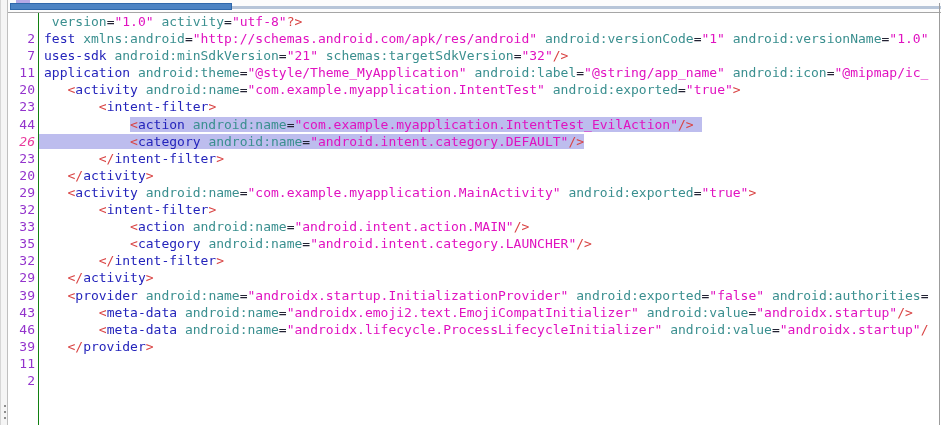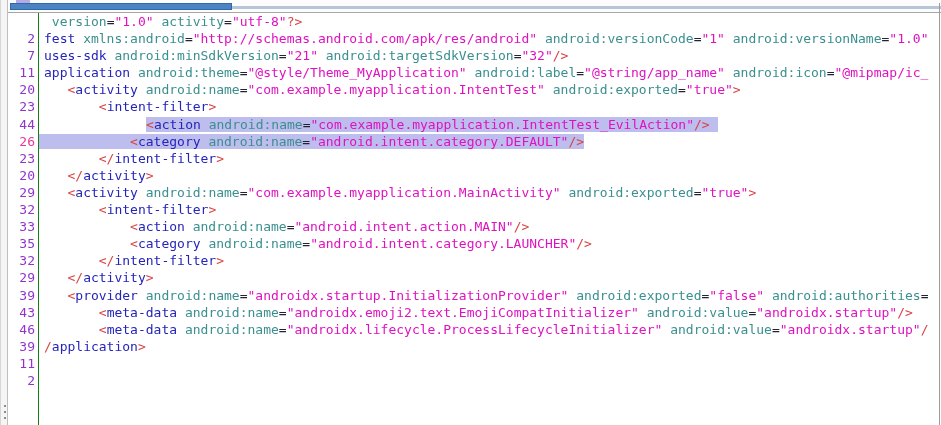--- a/index.html
+++ b/index.html
@@ -13,30 +13,30 @@
   .topbar{position:absolute;left:8px;top:0;width:933px;height:13px;background:#fcfcfc;
           border-bottom:1px solid #a6a6a6;box-sizing:border-box;}
   .tab-stub{position:absolute;left:8px;top:0;width:14px;height:4px;background:#b5a9e6;}
   .htrack{position:absolute;left:216px;top:6px;width:717px;height:3px;background:#b7c5d8;}
   .hthumb{position:absolute;left:2px;top:3px;width:222px;height:7px;background:#4c83c3;
           border:1px solid #2f68ab;box-sizing:border-box;}
   
   .editor{position:absolute;left:8px;top:13px;width:932px;height:412px;background:#fff;overflow:hidden;}
   .gutter{position:absolute;left:0;top:0;width:27px;text-align:right;font-size:13px;}
   .num{height:17.1px;line-height:17.1px;color:var(--num);white-space:pre;}
-  .num.active{color:var(--numActive);}
+  .num.active{color:var(--numActive);font-style:italic;}
   .gutter-line{position:absolute;left:30px;top:0;width:1px;height:412px;background:var(--gline);}
   .code-area{position:absolute;left:36px;top:0;right:0;font-size:13px;}
   .cl{height:17.1px;line-height:17.1px;white-space:pre;}
   .t{color:var(--tag);font-weight:normal;}
   .b{color:var(--bracket);}
   .a{color:var(--attr);}
   .v{color:var(--value);}
   .p{color:#222233;}
-  .sel{background:var(--sel);margin-left:16px;}
+  .sel{background:var(--sel);}
   .sel-tail{padding-right:8px;}
   .sel-lead{margin-left:-5px;padding-left:5px;}
   .right-border{position:absolute;left:939px;top:3px;width:1px;height:422px;background:#9c9c9c;}
 </style>
 </head>
 <body>
 
 <div class="screen">
 
   <div class="sash">
@@ -73,35 +73,35 @@
         <div class="num">43</div>
         <div class="num">46</div>
         <div class="num">39</div>
         <div class="num">11</div>
         <div class="num">2</div>
       </div>
     <div class="gutter-line"></div>
     <div class="code-area">
         <div class="cl"><span> </span><span class="a">version</span><span class="p">=</span><span class="v">"1.0"</span><span class="p"> </span><span class="a">activity</span><span class="p">=</span><span class="v">"utf-8"</span><span class="b">?&gt;</span></div>
         <div class="cl"><span></span><span class="t">fest</span><span class="p"> </span><span class="a">xmlns:android</span><span class="p">=</span><span class="v">"http://schemas.android.com/apk/res/android"</span><span class="p"> </span><span class="a">android:versionCode</span><span class="p">=</span><span class="v">"1"</span><span class="p"> </span><span class="a">android:versionName</span><span class="p">=</span><span class="v">"1.0"</span></div>
-        <div class="cl"><span></span><span class="t">uses-sdk</span><span class="p"> </span><span class="a">android:minSdkVersion</span><span class="p">=</span><span class="v">"21"</span><span class="p"> </span><span class="a">android:targetSdkVersion</span><span class="p">=</span><span class="v">"32"</span><span class="b">/&gt;</span></div>
+        <div class="cl"><span></span><span class="t">uses-sdk</span><span class="p"> </span><span class="a">android:minSdkVersion</span><span class="p">=</span><span class="v">"21"</span><span class="p"> </span><span class="a">schemas:targetSdkVersion</span><span class="p">=</span><span class="v">"32"</span><span class="b">/&gt;</span></div>
         <div class="cl"><span></span><span class="t">application</span><span class="p"> </span><span class="a">android:theme</span><span class="p">=</span><span class="v">"@style/Theme_MyApplication"</span><span class="p"> </span><span class="a">android:label</span><span class="p">=</span><span class="v">"@string/app_name"</span><span class="p"> </span><span class="a">android:icon</span><span class="p">=</span><span class="v">"@mipmap/ic_</span></div>
         <div class="cl"><span>   </span><span class="b">&lt;</span><span class="t">activity</span><span class="p"> </span><span class="a">android:name</span><span class="p">=</span><span class="v">"com.example.myapplication.IntentTest"</span><span class="p"> </span><span class="a">android:exported</span><span class="p">=</span><span class="v">"true"</span><span class="b">&gt;</span></div>
         <div class="cl"><span>       </span><span class="b">&lt;</span><span class="t">intent-filter</span><span class="b">&gt;</span></div>
         <div class="cl"><span>           </span><span class="sel sel-tail"><span class="b">&lt;</span><span class="t">action</span><span class="p"> </span><span class="a">android:name</span><span class="p">=</span><span class="v">"com.example.myapplication.IntentTest_EvilAction"</span><span class="b">/&gt;</span></span></div>
         <div class="cl"><span class="sel sel-lead"><span>           </span><span class="b">&lt;</span><span class="t">category</span><span class="p"> </span><span class="a">android:name</span><span class="p">=</span><span class="v">"android.intent.category.DEFAULT"</span><span class="b">/&gt;</span></span></div>
         <div class="cl"><span>       </span><span class="b">&lt;/</span><span class="t">intent-filter</span><span class="b">&gt;</span></div>
         <div class="cl"><span>   </span><span class="b">&lt;/</span><span class="t">activity</span><span class="b">&gt;</span></div>
         <div class="cl"><span>   </span><span class="b">&lt;</span><span class="t">activity</span><span class="p"> </span><span class="a">android:name</span><span class="p">=</span><span class="v">"com.example.myapplication.MainActivity"</span><span class="p"> </span><span class="a">android:exported</span><span class="p">=</span><span class="v">"true"</span><span class="b">&gt;</span></div>
         <div class="cl"><span>       </span><span class="b">&lt;</span><span class="t">intent-filter</span><span class="b">&gt;</span></div>
         <div class="cl"><span>           </span><span class="b">&lt;</span><span class="t">action</span><span class="p"> </span><span class="a">android:name</span><span class="p">=</span><span class="v">"android.intent.action.MAIN"</span><span class="b">/&gt;</span></div>
         <div class="cl"><span>           </span><span class="b">&lt;</span><span class="t">category</span><span class="p"> </span><span class="a">android:name</span><span class="p">=</span><span class="v">"android.intent.category.LAUNCHER"</span><span class="b">/&gt;</span></div>
         <div class="cl"><span>       </span><span class="b">&lt;/</span><span class="t">intent-filter</span><span class="b">&gt;</span></div>
         <div class="cl"><span>   </span><span class="b">&lt;/</span><span class="t">activity</span><span class="b">&gt;</span></div>
         <div class="cl"><span>   </span><span class="b">&lt;</span><span class="t">provider</span><span class="p"> </span><span class="a">android:name</span><span class="p">=</span><span class="v">"androidx.startup.InitializationProvider"</span><span class="p"> </span><span class="a">android:exported</span><span class="p">=</span><span class="v">"false"</span><span class="p"> </span><span class="a">android:authorities</span><span class="p">=</span></div>
         <div class="cl"><span>       </span><span class="b">&lt;</span><span class="t">meta-data</span><span class="p"> </span><span class="a">android:name</span><span class="p">=</span><span class="v">"androidx.emoji2.text.EmojiCompatInitializer"</span><span class="p"> </span><span class="a">android:value</span><span class="p">=</span><span class="v">"androidx.startup"</span><span class="b">/&gt;</span></div>
         <div class="cl"><span>       </span><span class="b">&lt;</span><span class="t">meta-data</span><span class="p"> </span><span class="a">android:name</span><span class="p">=</span><span class="v">"androidx.lifecycle.ProcessLifecycleInitializer"</span><span class="p"> </span><span class="a">android:value</span><span class="p">=</span><span class="v">"androidx.startup"</span><span class="b">/</span></div>
-        <div class="cl"><span></span><span class="b">/</span><span class="t">application</span><span class="b">&gt;</span></div>
+        <div class="cl"><span>   </span><span class="b">&lt;/</span><span class="t">provider</span><span class="b">&gt;</span></div>
       </div>
   </div>
 
   <div class="right-border"></div>
 </div>
 
 </body></html>

